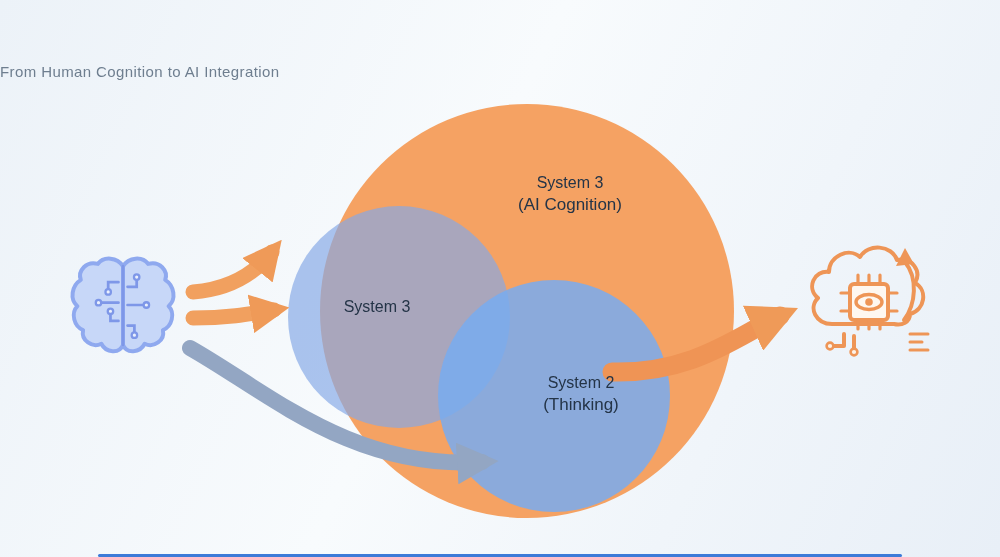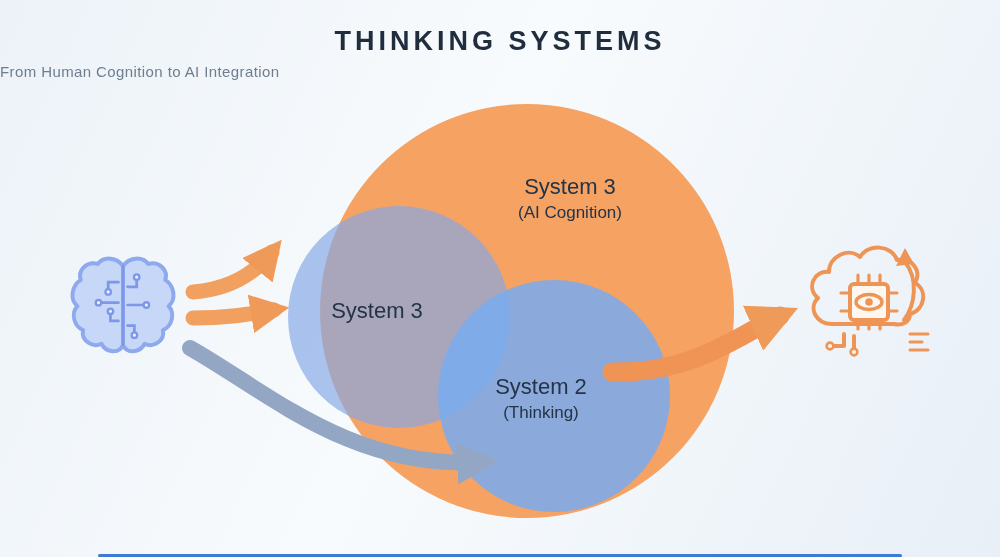--- a/index.html
+++ b/index.html
@@ -14,36 +14,35 @@
   }
   .subtitle{
     position:absolute;top:63px;left:0;width:100%;text-align:left;
     font-size:15px;color:#6e7e8f;letter-spacing:.4px;
   }
   .circle{position:absolute;border-radius:50%;}
   .c-orange{left:320px;top:104px;width:414px;height:414px;background:#f5a263;}
   .c-s1{left:288px;top:206px;width:222px;height:222px;background:rgba(132,168,230,.68);}
   .c-s2{left:438px;top:280px;width:232px;height:232px;background:rgba(120,172,240,.85);}
   .label{position:absolute;text-align:center;color:#243447;line-height:1.35;}
-  .label .name{font-size:22px;font-weight:500;display:block;}
+  .label .name{font-size:16px;font-weight:500;display:block;}
   .label .sub{font-size:17px;display:block;}
   .lab-s3{left:450px;top:172px;width:240px;}
   .lab-s1{left:282px;top:296px;width:190px;}
-  .lab-s2{left:436px;top:372px;width:210px;}
+  .lab-s2{left:476px;top:372px;width:210px;}
   .overlay{position:absolute;left:0;top:0;width:1000px;height:557px;pointer-events:none;}
   .brain-icon{position:absolute;left:66px;top:248px;width:114px;height:114px;}
   .ai-icon{position:absolute;left:798px;top:230px;width:144px;height:152px;}
   .bottom-line{position:absolute;left:98px;right:98px;bottom:0;height:3px;background:#3d7bd8;border-radius:2px;}
 </style>
 </head>
 <body>
 
 <div class="canvas">
 
-  <div class="title">THINKING SYSTEMS</div>
   <div class="subtitle">From Human Cognition to AI Integration</div>
 
   <div class="circle c-orange"></div>
   <div class="circle c-s1"></div>
   <div class="circle c-s2"></div>
 
   <svg class="brain-icon" viewBox="0 0 100 100">
     <g stroke="#8fa9ef" stroke-width="3.5" fill="#c7d7f8" stroke-linejoin="round" stroke-linecap="round">
       <path d="M50 16 C45 8 33 7 28 14 C18 11 10 20 13 28 C5 33 3 45 10 51 C4 57 7 69 15 72 C13 81 23 88 31 84 C35 92 47 93 50 85 Z"></path>
       <path d="M50 16 C55 8 67 7 72 14 C82 11 90 20 87 28 C95 33 97 45 90 51 C96 57 93 69 85 72 C87 81 77 88 69 84 C65 92 53 93 50 85 Z"></path>

